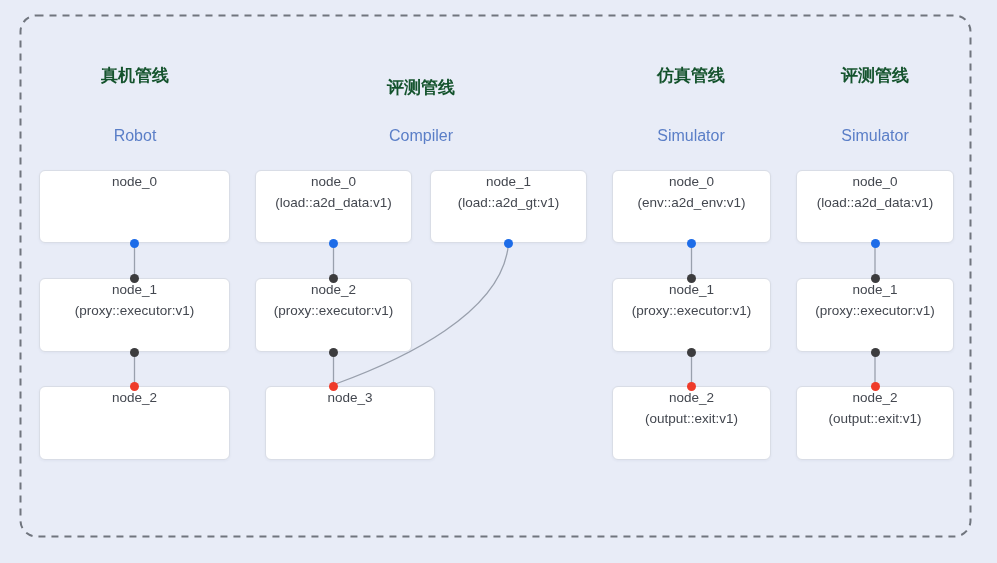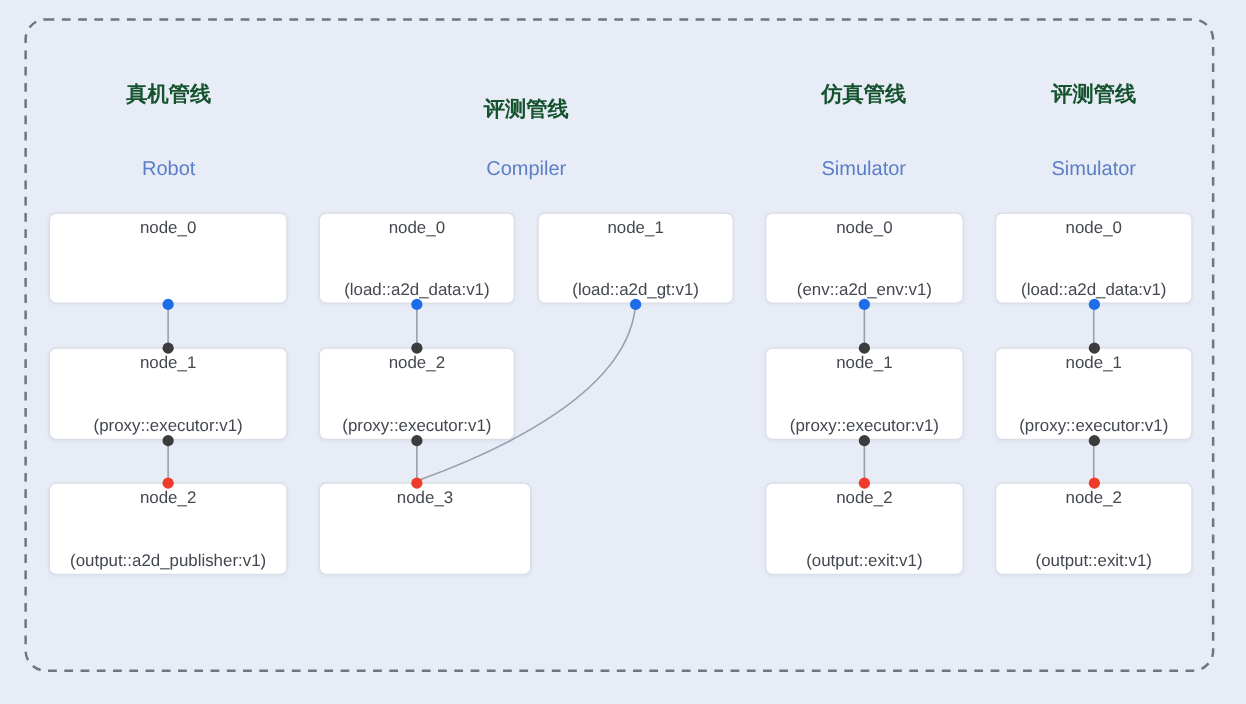--- a/index.html
+++ b/index.html
@@ -4,21 +4,21 @@
 <style>
   html,body{margin:0;padding:0;background:#e8ecf7;}
   #canvas{
     position:relative;width:997px;height:563px;background:#e8ecf7;
     font-family:"Liberation Sans","DejaVu Sans",sans-serif;overflow:hidden;
   }
   #edges-layer{position:absolute;left:0;top:0;width:997px;height:563px;}
   .node-box{
     position:absolute;box-sizing:border-box;background:#ffffff;
     border:1px solid #d9dde6;border-radius:6px;
-    display:flex;flex-direction:column;align-items:center;justify-content:space-between;
+    display:flex;flex-direction:column;align-items:center;justify-content:flex-start;
     box-shadow:0 1px 3px rgba(40,50,90,.05);z-index:2;
   }
   .node-name,.node-type{font-size:13.5px;color:#43474f;line-height:21px;white-space:nowrap;}
   .title-zh{
     position:absolute;width:240px;margin-left:-120px;text-align:center;
     font-size:17px;font-weight:700;color:#14532d;line-height:24px;z-index:2;
   }
   .title-en{
     position:absolute;width:240px;margin-left:-120px;text-align:center;
     font-size:16px;font-weight:400;color:#5a7ec7;line-height:28px;z-index:2;
@@ -49,42 +49,41 @@
       </div>
       <div class="port-dot" style="left: 130px; top: 238.5px; background: rgb(29, 108, 232);"></div>
       <div class="node-box" style="left: 39px; top: 278px; width: 191px; height: 74px;">
         <div class="node-name">node_1</div>
         <div class="node-type">(proxy::executor:v1)</div>
       </div>
       <div class="port-dot" style="left: 130px; top: 273.5px; background: rgb(60, 60, 62);"></div>
       <div class="port-dot" style="left: 130px; top: 347.5px; background: rgb(60, 60, 62);"></div>
       <div class="node-box" style="left: 39px; top: 386px; width: 191px; height: 74px;">
         <div class="node-name">node_2</div>
-        <div class="node-type">(output::a2d_publisher:v1)</div>
       </div>
       <div class="port-dot" style="left: 130px; top: 381.5px; background: rgb(239, 59, 42);"></div>
       <div class="title-zh" style="left: 421px; top: 76px;">评测管线</div>
       <div class="title-en" style="left: 421px; top: 122px;">Compiler</div>
       <div class="node-box" style="left: 255px; top: 170px; width: 157px; height: 73px;">
         <div class="node-name">node_0</div>
         <div class="node-type">(load::a2d_data:v1)</div>
       </div>
       <div class="port-dot" style="left: 329px; top: 238.5px; background: rgb(29, 108, 232);"></div>
       <div class="node-box" style="left: 430px; top: 170px; width: 157px; height: 73px;">
         <div class="node-name">node_1</div>
         <div class="node-type">(load::a2d_gt:v1)</div>
       </div>
       <div class="port-dot" style="left: 504px; top: 238.5px; background: rgb(29, 108, 232);"></div>
       <div class="node-box" style="left: 255px; top: 278px; width: 157px; height: 74px;">
         <div class="node-name">node_2</div>
         <div class="node-type">(proxy::executor:v1)</div>
       </div>
       <div class="port-dot" style="left: 329px; top: 273.5px; background: rgb(60, 60, 62);"></div>
       <div class="port-dot" style="left: 329px; top: 347.5px; background: rgb(60, 60, 62);"></div>
-      <div class="node-box" style="left: 255px; top: 386px; width: 170px; height: 74px;">
+      <div class="node-box" style="left: 265px; top: 386px; width: 170px; height: 74px;">
         <div class="node-name">node_3</div>
       </div>
       <div class="port-dot" style="left: 329px; top: 381.5px; background: rgb(239, 59, 42);"></div>
       <div class="title-zh" style="left: 691px; top: 64px;">仿真管线</div>
       <div class="title-en" style="left: 691px; top: 122px;">Simulator</div>
       <div class="node-box" style="left: 612px; top: 170px; width: 159px; height: 73px;">
         <div class="node-name">node_0</div>
         <div class="node-type">(env::a2d_env:v1)</div>
       </div>
       <div class="port-dot" style="left: 687px; top: 238.5px; background: rgb(29, 108, 232);"></div>

